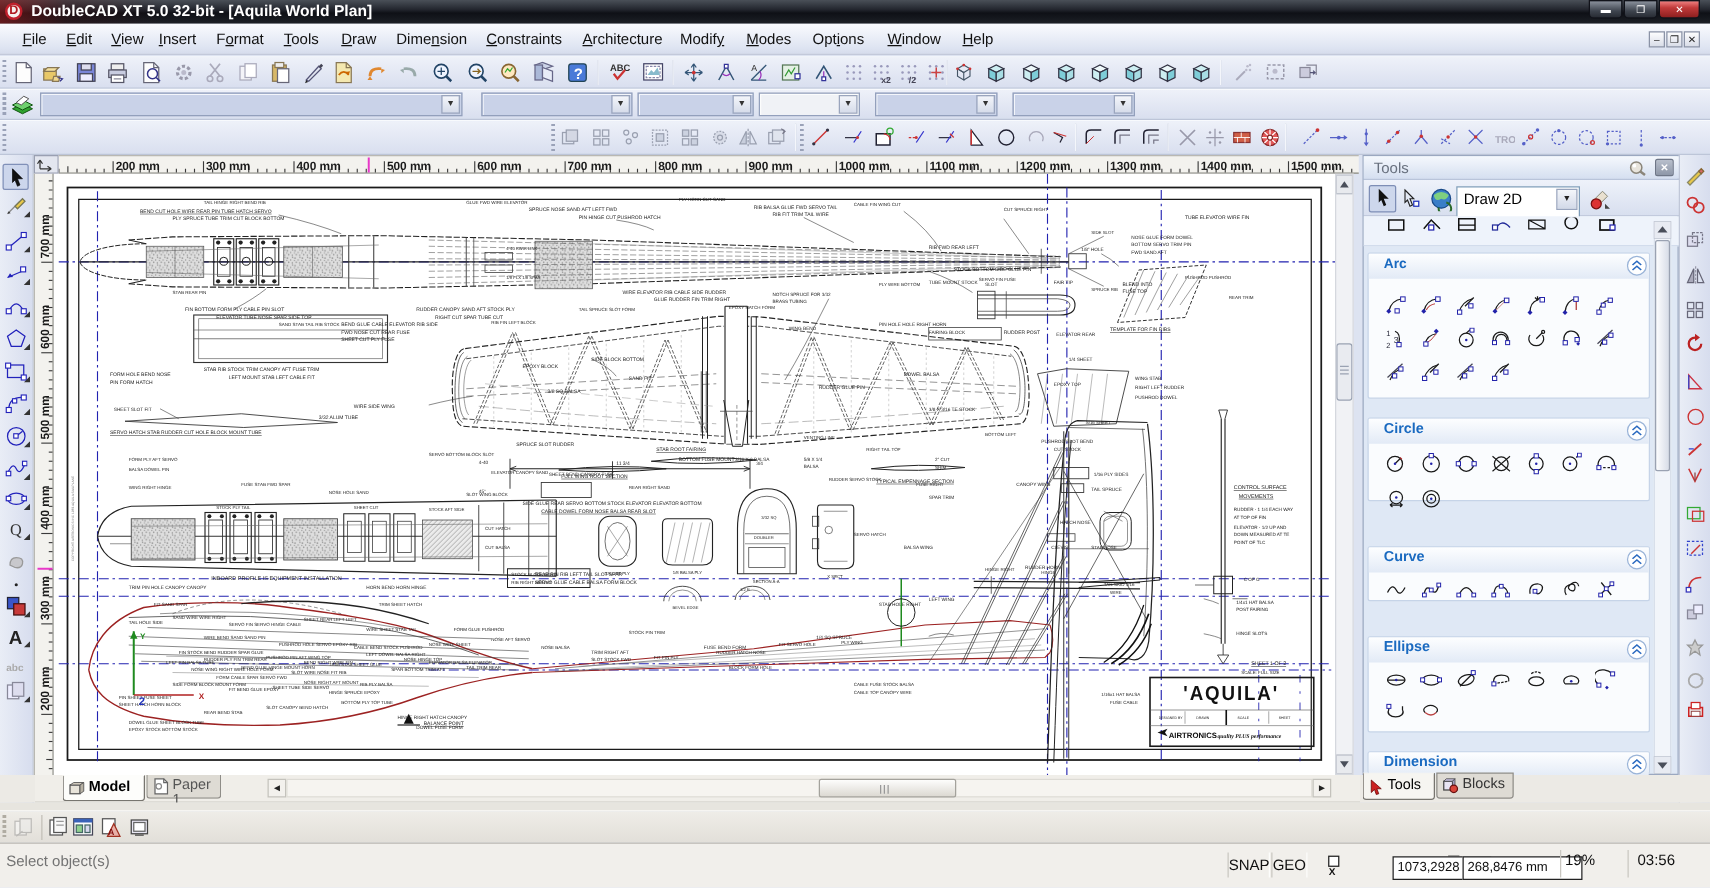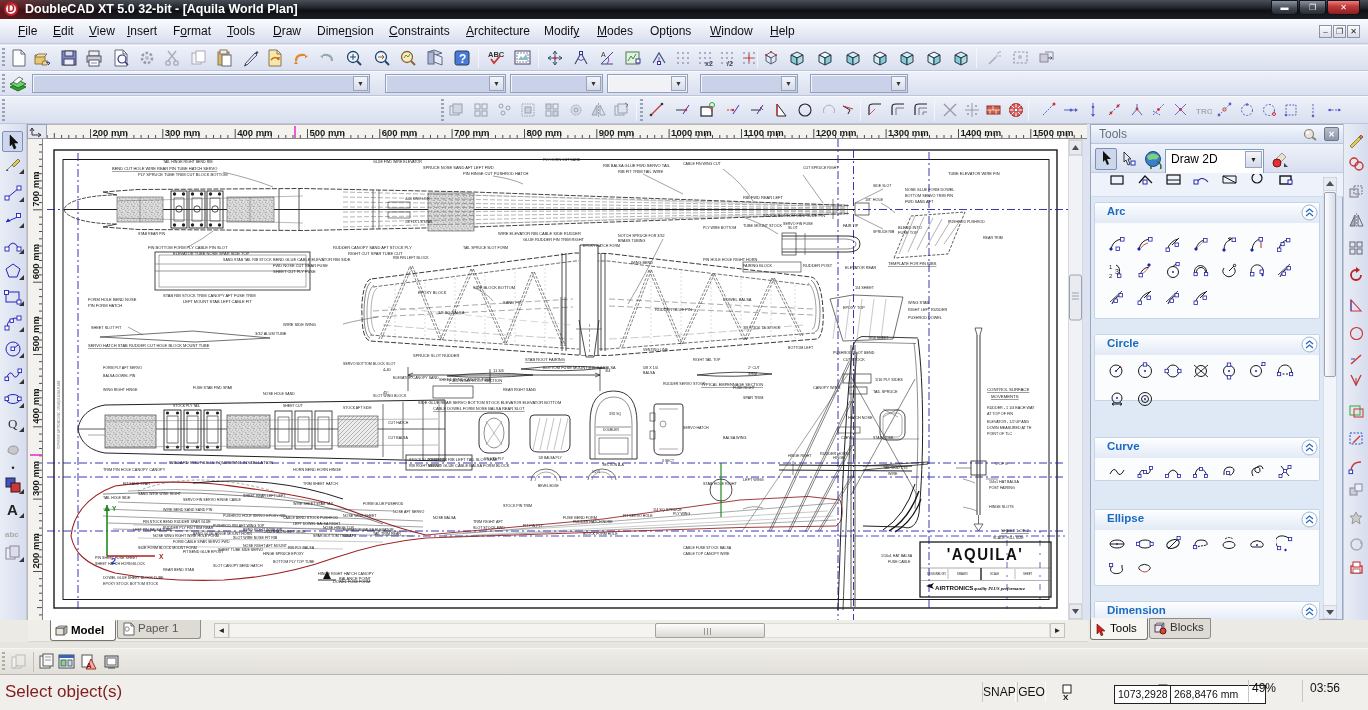--- a/index.html
+++ b/index.html
@@ -1866,21 +1866,21 @@
 <div class="abs" id="tabrow">
     <div style="position:absolute;left:28px;top:0;width:1060px;height:22px;background:#f0eee9;border-bottom:1px solid #d8d6d0"></div>
     <div style="position:absolute;left:50px;top:0px;width:66px;height:21px;background:#fdfdfb;border:1px solid #77756f;border-top:1px solid #fdfdfb;border-radius:0 0 3px 3px;z-index:3">
 <svg style="position:absolute;left:4px;top:3px" width="14" height="14" viewBox="0 0 14 14">
         <rect x="1" y="4" width="8" height="7" fill="#e8e4da" stroke="#555"></rect>
         <path d="M1 4 l3-2 8 0 -3 2z" fill="#cfc9bc" stroke="#555" stroke-width=".7"></path>
         <path d="M9 11 l3-2 0-7 -3 2z" fill="#b8b2a4" stroke="#555" stroke-width=".7"></path>
       </svg>
 <span style="position:absolute;left:20px;top:3px;font-size:11.5px;font-weight:bold;color:#000">Model</span>
     </div>
-    <div style="position:absolute;left:117px;top:0px;width:84px;height:19px;background:#dedbd4;border:1px solid #8f8d88;border-top:none;border-radius:0 0 3px 3px">
+    <div style="position:absolute;left:117px;top:0px;width:60px;height:19px;background:#dedbd4;border:1px solid #8f8d88;border-top:none;border-radius:0 0 3px 3px">
 <svg style="position:absolute;left:5px;top:2px" width="12" height="14" viewBox="0 0 12 14">
         <path d="M1 1 h7 l3 3 v9 h-10 z" fill="#fff" stroke="#666"></path>
         <path d="M8 1 v3 h3" fill="none" stroke="#666"></path>
         <circle cx="4" cy="7" r="2.2" fill="none" stroke="#888"></circle>
       </svg>
 <span style="position:absolute;left:20px;top:2px;font-size:11.5px;color:#555">Paper 1</span>
     </div>
     <div style="position:absolute;left:214px;top:3px;width:15px;height:15px;background:#f3f1ed;border:1px solid #c4c2bc;font-size:8px;color:#222;text-align:center;line-height:14px">◄</div>
     <div style="position:absolute;left:229px;top:3px;width:821px;height:15px;background:#f6f4f0;border:1px solid #dddbd5"></div>
     <div style="position:absolute;left:655px;top:3px;width:110px;height:15px;background:linear-gradient(180deg,#fdfdfc,#dcd9d2);border:1px solid #a4a29c;border-radius:2px">
@@ -1931,28 +1931,28 @@
       <path d="M6 16 L11 6 L16 16 Z" fill="#e8b0a8" stroke="#a03020"></path>
       <text x="9" y="15" font-size="7" fill="#801010" text-anchor="middle" font-weight="bold">A</text>
     </svg>
 <svg style="position:absolute;left:103px;top:4px" width="18" height="18" viewBox="0 0 18 18">
       <rect x="2" y="3" width="13" height="11" fill="#e8e6f2" stroke="#444"></rect>
       <rect x="4" y="5" width="9" height="7" fill="#fff" stroke="#666"></rect>
       <line x1="5" y1="15" x2="12" y2="15" stroke="#444"></line>
     </svg>
   </div>
 <div class="abs" id="statusbar"></div>
-<div class="abs" style="left:5px;top:682px;font-size:17px;color:#7f1d1d">Select object(s)</div>
+<div class="abs" style="left:5px;top:682px;font-size:12px;color:#737373">Select object(s)</div>
 <div class="abs scell" style="left:982px;width:34px">SNAP</div>
 <div class="abs scell" style="left:1017px;width:29px">GEO</div>
 <svg class="abs" style="left:1061px;top:684px" width="12" height="18">
     <rect x="2" y="1" width="8" height="8" fill="#fff" stroke="#222"></rect>
     <text x="2" y="16" font-size="8" font-weight="bold" fill="#111">X</text>
   </svg>
 <svg class="abs" style="left:1157px;top:684px" width="12" height="18">
     <rect x="2" y="1" width="8" height="8" fill="#fff" stroke="#222"></rect>
     <text x="2" y="16" font-size="8" font-weight="bold" fill="#111">Y</text>
   </svg>
 <div class="abs cbox" style="left:1114px;width:79px">1073,2928 mm</div>
 <div class="abs cbox" style="left:1170px;width:96px">268,8476 mm</div>
-<div class="abs" style="left:1252px;top:681px;font-size:12px;color:#111">49%</div>
+<div class="abs" style="left:1252px;top:681px;font-size:12px;color:#111">19%</div>
 <div class="abs" style="left:1248px;top:680px;width:1px;height:22px;background:#c9c7c1"></div>
 <div class="abs" style="left:1302px;top:680px;width:1px;height:22px;background:#c9c7c1"></div>
 <div class="abs" style="left:1310px;top:681px;font-size:12px;color:#111">03:56</div>
 </body></html>

